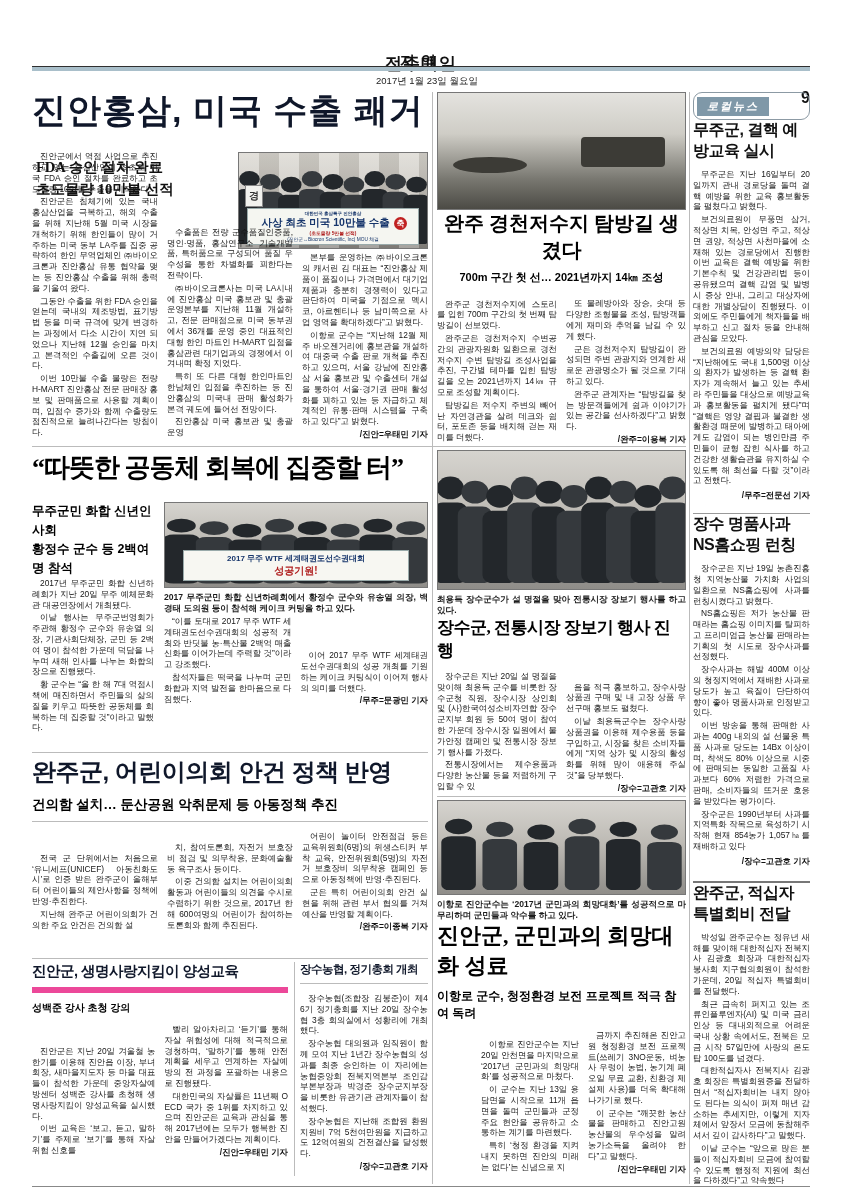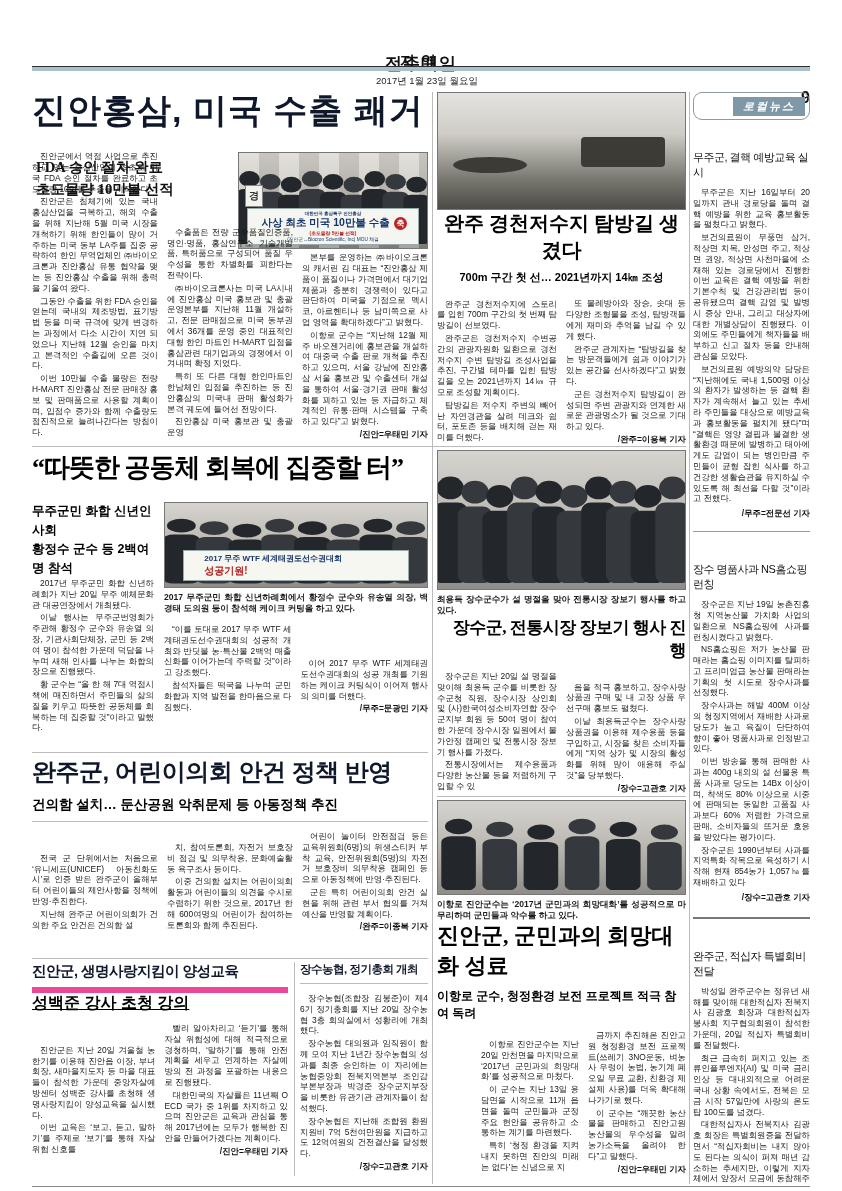--- a/index.html
+++ b/index.html
@@ -36,21 +36,21 @@
           text-align:center;padding:2px 14px;box-sizing:border-box;}
   .bn-top{font-size:4.5px;color:#1c3a6e;font-weight:700;}
   .bn-main{font-size:10.5px;font-weight:900;color:#16356b;line-height:12px;white-space:nowrap;}
   .bn-sub{font-size:4.8px;color:#b02020;font-weight:700;}
   .bn-bot{font-size:4.8px;color:#16356b;}
   .seal{display:inline-block;width:13px;height:13px;border-radius:50%;background:#c02121;color:#fff;
         font-size:8px;font-weight:900;line-height:13px;text-align:center;margin-left:4px;vertical-align:middle;}
   .placard{position:absolute;left:6px;top:34%;width:16px;height:20px;background:#f2f2ee;border:1px solid #888;
            color:#333;font-size:10px;font-weight:900;text-align:center;line-height:20px;}
   .banner2{position:absolute;left:7%;right:7%;bottom:6px;background:#f7f7f2;border:1px solid #9aa;
-           text-align:left;padding:2px 20px;}
+           text-align:center;padding:2px 20px;}
   .bn2-l1{font-size:8px;font-weight:900;color:#16356b;white-space:nowrap;}
   .bn2-l2{font-size:10px;font-weight:900;color:#b02020;}
   
   .vline{position:absolute;width:1px;background:#bbb;}
   .hline{position:absolute;height:1px;background:#bbb;}
   .bottom-rule{position:absolute;left:32px;top:1186px;width:778px;height:1px;background:#888;}
   
   .a1 .hl{font-size:34px;line-height:1.1;letter-spacing:1px;font-weight:900;}
   .a1-sub{position:absolute;left:4px;top:64px;width:200px;font-family:"Liberation Serif",serif;
           font-size:14.5px;line-height:22px;font-weight:700;}
@@ -59,44 +59,44 @@
   .a1-body .offset{margin-top:54px;}
   
   .a2-photo{width:249px;height:118px;}
   .a2 .hl{font-size:20px;text-align:center;margin-top:10px;}
   .a2 .subhead{font-size:11px;text-align:center;margin-top:6px;}
   .a2-body{margin-top:10px;height:150px;}
   
   .sb{display:flex;flex-direction:column;}
   .sb-badgebox{border:1.5px solid #8c9aa4;border-radius:9px;padding:3px;}
   .sb-badge{display:inline-block;background:#7f98a8;color:#fff;font-weight:900;font-style:italic;
-            font-size:11px;letter-spacing:2px;padding:2px 10px;margin-left:36px;}
-  .sb-head{font-size:11px;font-weight:400;margin:30px 0 7px 0;letter-spacing:-0.5px;}
+            font-size:11px;letter-spacing:2px;padding:2px 10px;}
+  .sb-head{font-size:16px;font-weight:700;margin:0 0 7px 0;letter-spacing:-0.5px;}
   .sb-hr{border:none;border-top:1px solid #999;margin:12px 0 0 0;}
   .sb-photo{width:100%;height:88px;margin-top:14px;}
   
   .a3 .hl{font-size:26px;letter-spacing:-1px;}
   .a3-left{position:absolute;left:0;top:52px;width:122px;}
   .a3-left .subhead{font-size:12.5px;line-height:19px;}
   .a3-right{position:absolute;left:132px;top:52px;width:264px;}
   .a3-photo{width:264px;height:86px;}
   .a3-right .caption{margin-top:4px;}
-  .a3-body{margin-top:10px;}
+  .a3-body{margin-top:2px;}
   
   .a4-photo{width:249px;height:140px;}
   .a4 .caption{margin-top:4px;}
   .a4 .hl{font-size:17px;margin-top:8px;letter-spacing:-0.5px;}
   .a4-body{margin-top:9px;}
   
   .a5 .hl{font-size:24px;}
   .a5 .subhead{font-size:13.5px;margin-top:8px;padding-bottom:7px;border-bottom:1px solid #bbb;}
   .a5-body{margin-top:9px;}
   
   .a6 .hl{font-size:14.5px;padding-bottom:6px;border-bottom:6px solid #ec4899;}
-  .a6 .subhead{font-size:16px;text-decoration:underline;}
+  .a6 .subhead{font-size:10px;margin-top:8px;}
   .a6-body{margin-top:9px;}
   .a7 .hl{font-size:11.5px;padding-bottom:6px;border-bottom:1px solid #bbb;}
   .a7-body{margin-top:9px;}
   
   .a8-photo{width:249px;height:95px;}
   .a8 .caption{margin-top:4px;}
   .a8 .hl{font-size:22px;margin-top:7px;}
   .a8 .subhead{font-size:12px;margin-top:7px;}
   .a8-body{margin-top:8px;margin-left:44px;}
 </style>
@@ -184,22 +184,22 @@
     <div class="subhead">700m 구간 첫 선… 2021년까지 14㎞ 조성</div>
     <div class="a2-body cols">
       <div class="col">
           <p class="para">완주군 경천저수지에 스토리를 입힌 700m 구간의 첫 번째 탐방길이 선보였다.</p>
           <p class="para">완주군은 경천저수지 수변공간의 관광자원화 일환으로 경천저수지 수변 탐방길 조성사업을 추진, 구간별 테마를 입힌 탐방길을 오는 2021년까지 14㎞ 규모로 조성할 계획이다.</p>
           <p class="para">탐방길은 저수지 주변의 빼어난 자연경관을 살려 데크와 쉼터, 포토존 등을 배치해 걷는 재미를 더했다.</p>
         </div>
       <div class="col">
         <div>
             <p class="para">또 물레방아와 장승, 솟대 등 다양한 조형물을 조성, 탐방객들에게 재미와 추억을 남길 수 있게 했다.</p>
+            <p class="para">군은 경천저수지 탐방길이 완성되면 주변 관광지와 연계한 새로운 관광명소가 될 것으로 기대하고 있다.</p>
             <p class="para">완주군 관계자는 “탐방길을 찾는 방문객들에게 쉼과 이야기가 있는 공간을 선사하겠다”고 밝혔다.</p>
-            <p class="para">군은 경천저수지 탐방길이 완성되면 주변 관광지와 연계한 새로운 관광명소가 될 것으로 기대하고 있다.</p>
           </div>
         <div class="byline">/완주=이용복 기자</div>
       </div>
     </div>
   </section>
 
   <aside class="art sb" style="left:693px;top:92px;width:117px;height:1092px;">
     <div class="sb-badgebox">
       <span class="sb-badge">로컬뉴스</span>
     </div>
@@ -332,21 +332,21 @@
             <circle cx="75" cy="16" r="5.5" fill="#35393d"></circle>
             <rect x="68" y="23" width="14" height="37" rx="4" fill="#35393d"></rect>
             <circle cx="85" cy="18" r="5.5" fill="#23272b"></circle>
             <rect x="78" y="25" width="14" height="35" rx="4" fill="#23272b"></rect>
             <circle cx="95" cy="14" r="5.5" fill="#35393d"></circle>
             <rect x="88" y="21" width="14" height="39" rx="4" fill="#35393d"></rect>
           </svg>
         </div>
     </div>
     <div class="caption">최용득 장수군수가 설 명절을 맞아 전통시장 장보기 행사를 하고 있다.</div>
-    <h2 class="hl hl-serif" style="margin:0;text-align:right;">장수군, 전통시장 장보기 행사 진행</h2>
+    <h2 class="hl hl-serif" style="margin:0;">장수군, 전통시장 장보기 행사 진행</h2>
     <div class="a4-body cols">
       <div class="col">
           <p class="para">장수군은 지난 20일 설 명절을 맞이해 최용득 군수를 비롯한 장수군청 직원, 장수시장 상인회 및 (사)한국여성소비자연합 장수군지부 회원 등 50여 명이 참여한 가운데 장수시장 일원에서 물가안정 캠페인 및 전통시장 장보기 행사를 가졌다.</p>
           <p class="para">전통시장에서는 제수용품과 다양한 농산물 등을 저렴하게 구입할 수 있</p>
         </div>
       <div class="col">
         <div>
             <p class="para">음을 적극 홍보하고, 장수사랑상품권 구매 및 내 고장 상품 우선구매 홍보도 펼쳤다.</p>
             <p class="para">이날 최용득군수는 장수사랑상품권을 이용해 제수용품 등을 구입하고, 시장을 찾은 소비자들에게 “지역 상가 및 시장의 활성화를 위해 많이 애용해 주실 것”을 당부했다.</p>
           </div>

